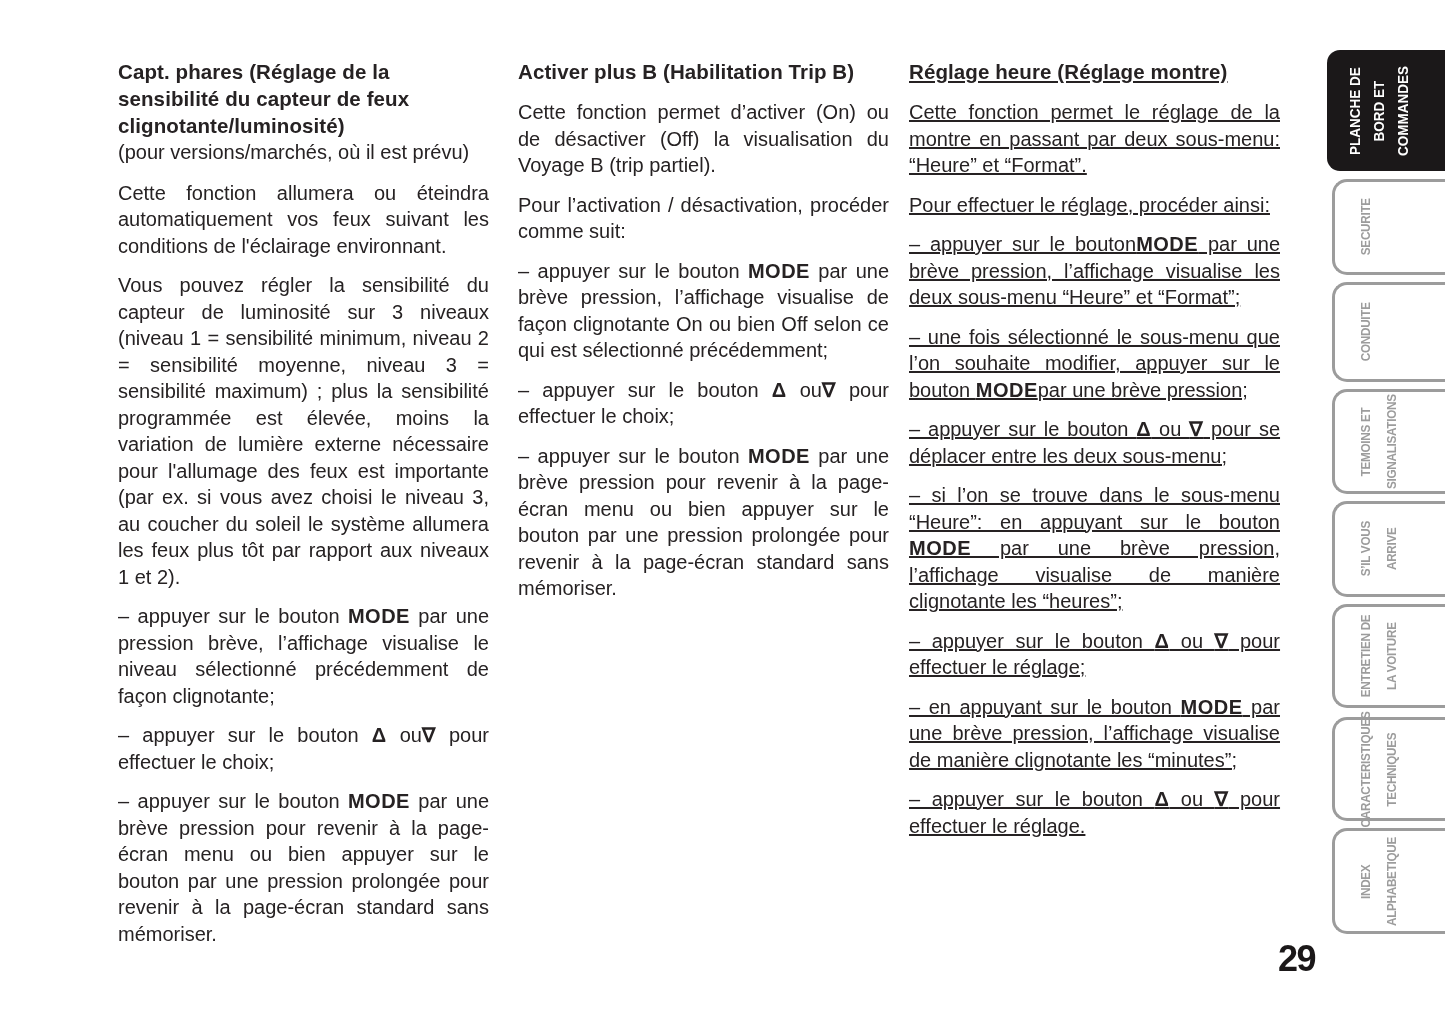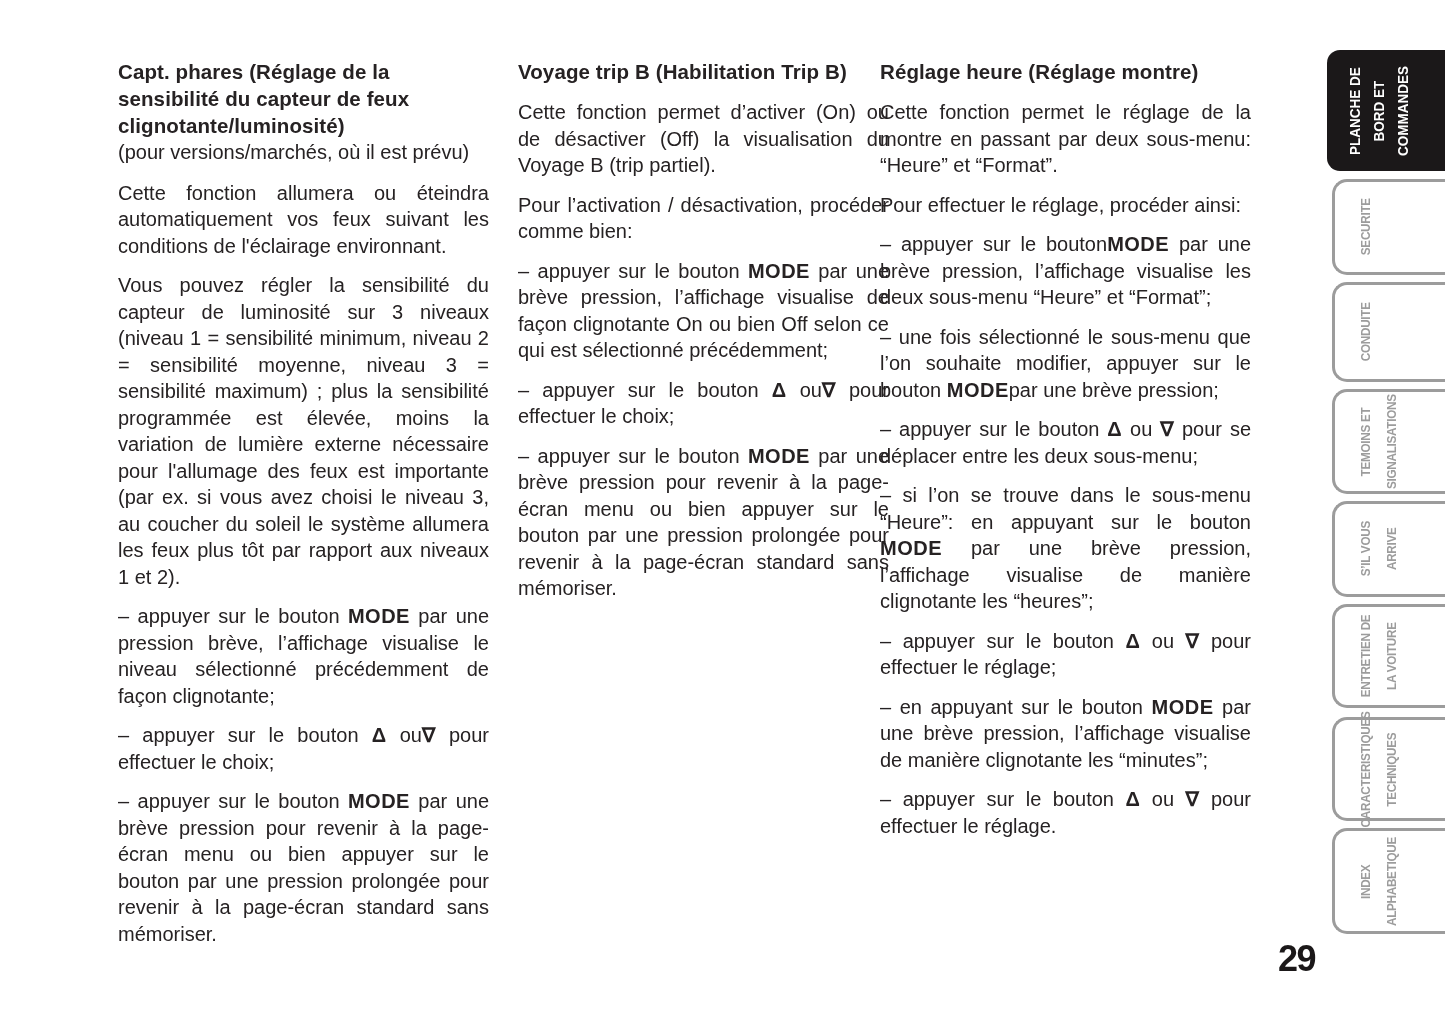--- a/index.html
+++ b/index.html
@@ -16,21 +16,21 @@
   .col {
     position: absolute;
     top: 58px;
     width: 371px;
     font-size: 20px;
     line-height: 26.5px;
     text-align: justify;
   }
   .col-1 { left: 118px; }
   .col-2 { left: 518px; }
-  .col-3 { left: 880px; }
+  .col-3 { left: 909px; text-decoration: underline; }
 
   .col h2 {
     font-size: 20.5px;
     line-height: 27px;
     font-weight: bold;
     margin: 0;
     text-align: left;
     letter-spacing: 0.1px;
   }
   .col h2.gap-after { margin-bottom: 14px; }
@@ -106,24 +106,24 @@
     <div>
         <p>Cette fonction allumera ou éteindra automatiquement vos feux suivant les conditions de l'éclairage environnant.</p>
         <p>Vous pouvez régler la sensibilité du capteur de luminosité sur 3 niveaux (niveau 1 = sensibilité minimum, niveau 2 = sensibilité moyenne, niveau 3 = sensibilité maximum) ; plus la sensibilité programmée est élevée, moins la variation de lumière externe nécessaire pour l'allumage des feux est importante (par ex. si vous avez choisi le niveau 3, au coucher du soleil le système allumera les feux plus tôt par rapport aux niveaux 1 et 2).</p>
         <p>– appuyer sur le bouton <b>MODE</b> par une pression brève, l’affichage visualise le niveau sélectionné précédemment de façon clignotante;</p>
         <p>– appuyer sur le bouton <b>Δ</b> ou<b>∇</b> pour effectuer le choix;</p>
         <p>– appuyer sur le bouton <b>MODE</b> par une brève pression pour revenir à la page-écran menu ou bien appuyer sur le bouton par une pression prolongée pour revenir à la page-écran standard sans mémoriser.</p>
       </div>
   </section>
 
   <section class="col col-2">
-    <h2 class="gap-after">Voyage trip B (Habilitation Trip B)</h2>
+    <h2 class="gap-after">Activer plus B (Habilitation Trip B)</h2>
     <div>
         <p>Cette fonction permet d’activer (On) ou de désactiver (Off) la visualisation du Voyage B (trip partiel).</p>
-        <p>Pour l’activation / désactivation, procéder comme bien:</p>
+        <p>Pour l’activation / désactivation, procéder comme suit:</p>
         <p>– appuyer sur le bouton <b>MODE</b> par une brève pression, l’affichage visualise de façon clignotante On ou bien Off selon ce qui est sélectionné précédemment;</p>
         <p>– appuyer sur le bouton <b>Δ</b> ou<b>∇</b> pour effectuer le choix;</p>
         <p>– appuyer sur le bouton <b>MODE</b> par une brève pression pour revenir à la page-écran menu ou bien appuyer sur le bouton par une pression prolongée pour revenir à la page-écran standard sans mémoriser.</p>
       </div>
   </section>
 
   <section class="col col-3">
     <h2 class="gap-after">Réglage heure (Réglage montre)</h2>
     <div>
         <p>Cette fonction permet le réglage de la montre en passant par deux sous-menu: “Heure” et “Format”.</p>

